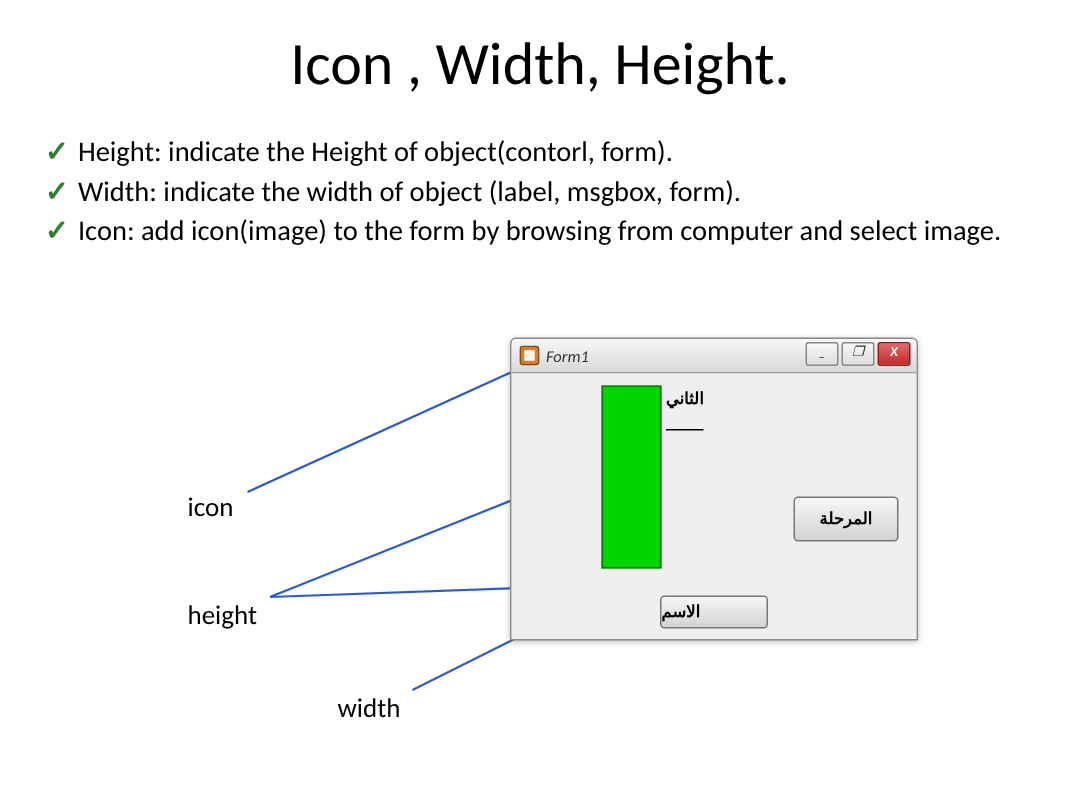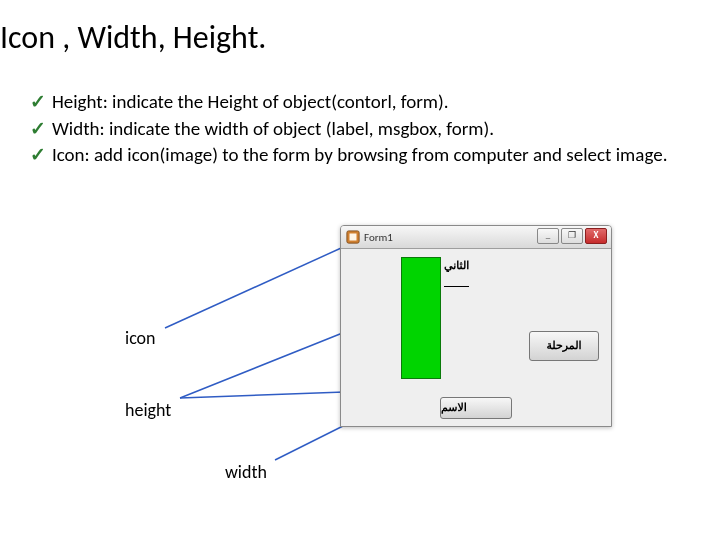--- a/index.html
+++ b/index.html
@@ -9,21 +9,22 @@
     background: #ffffff;
     font-family: Calibri, Arial, sans-serif;
     position: relative;
     overflow: hidden;
   }
   .slide-title {
     position: absolute;
     top: 18px;
     left: 0;
     width: 100%;
-    font-size: 32px;
+    text-align: center;
+    font-size: 40px;
     font-weight: 400;
     color: #000;
   }
   .bullets {
     position: absolute;
     top: 90px;
     left: 30px;
     width: 660px;
     font-size: 19px;
     color: #000;
@@ -70,20 +71,21 @@
   }
   .titlebar {
     height: 22px;
     background: linear-gradient(#f7f7f7,#d9d9d9);
     border-bottom: 1px solid #9e9e9e;
     display: flex;
     align-items: center;
     font-size: 11px;
     color: #333;
     position: relative;
+    font-style: italic;
   }
   .titlebar .app-icon {
     width: 14px;
     height: 14px;
     margin: 0 4px 0 5px;
     display: inline-flex;
   }
   .win-controls {
     position: absolute;
     right: 4px;

